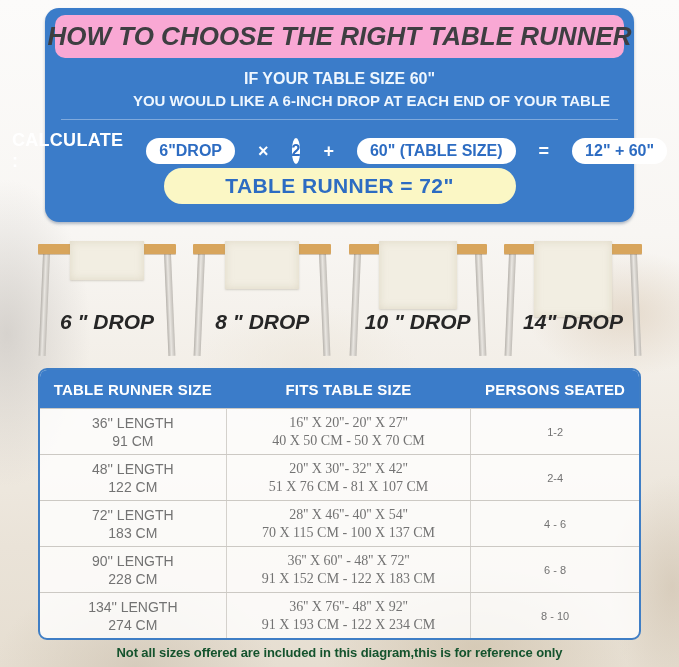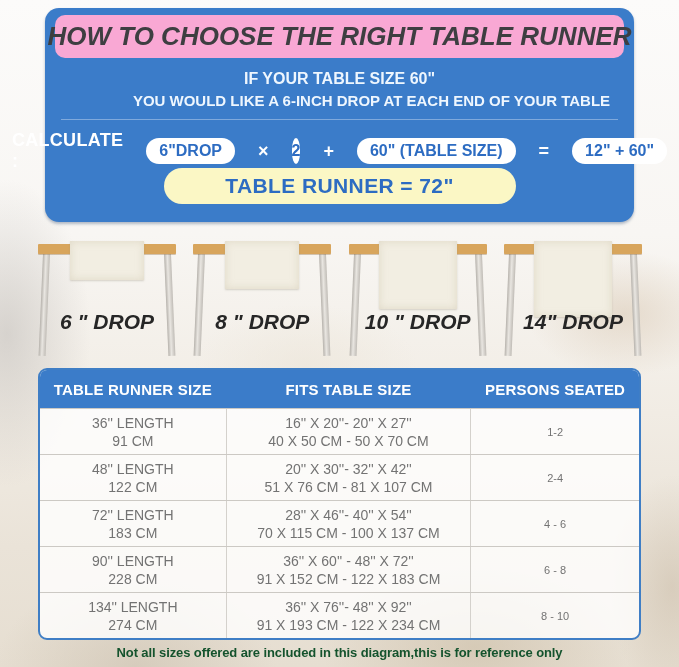--- a/index.html
+++ b/index.html
@@ -111,21 +111,21 @@
     color: #ffffff; font-weight: 800; font-size: 15px; letter-spacing: .2px;
   }
   .st-row {
     display: grid; grid-template-columns: 31% 41% 28%; height: 45px;
     border-top: 1px solid #ccc9c4; text-align: center;
   }
   .cell {
     display: flex; flex-direction: column; justify-content: center;
     font-size: 14px; line-height: 18px; color: #737373; height: 100%;
   }
-  .cell.c2 { border-left: 1px solid #d4d1cc; border-right: 1px solid #d4d1cc; }
+  .cell.c2 { border-left: 1px solid #d4d1cc; border-right: 1px solid #d4d1cc; font-family: Liberation Serif, serif; }
   .cell.c3 { font-size: 11px; }
 
   .footnote {
     position: absolute; top: 645px; left: 0; width: 100%; text-align: center;
     font-weight: 700; font-size: 13px; color: #14532d; letter-spacing: -0.1px;
   }
 </style>
 </head>
 <body>
 

